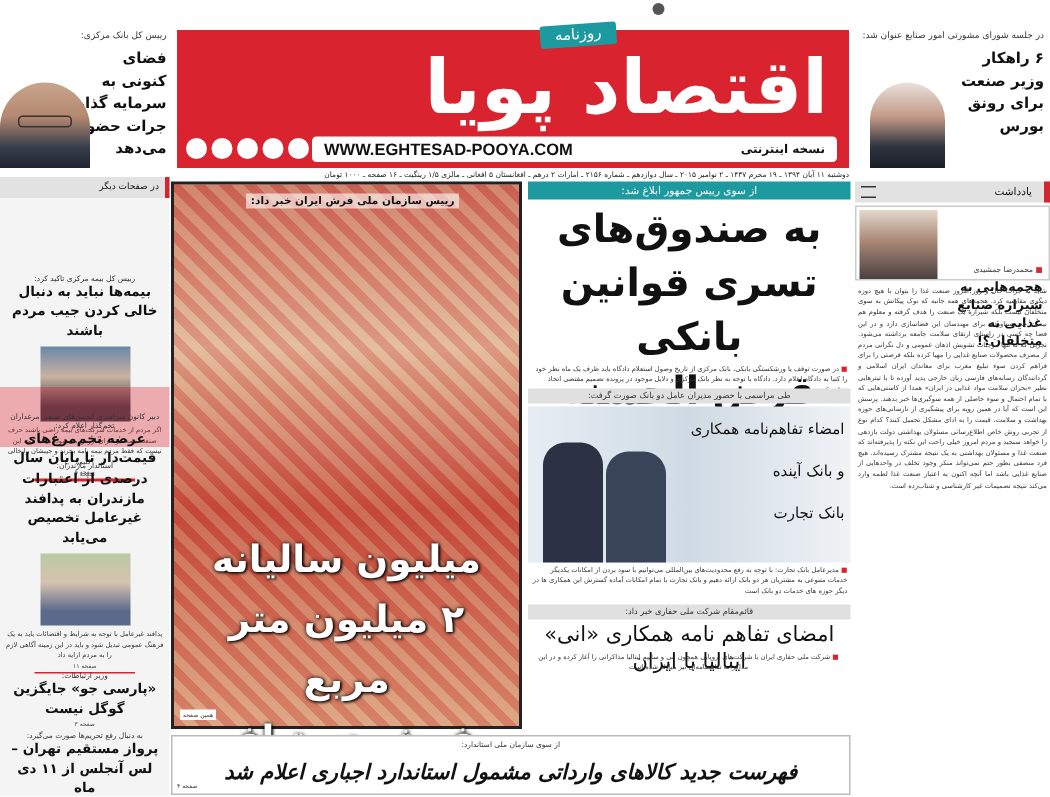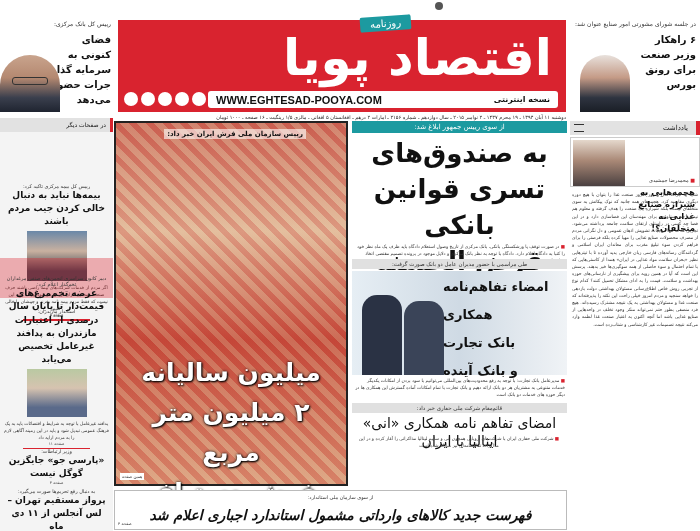--- a/index.html
+++ b/index.html
@@ -56,21 +56,21 @@
   .carpet .big { position: absolute; right: 10px; top: 230px; width: 210px; text-align: center; font-size: 25px; font-weight: bold; color: #fff; line-height: 40px; text-shadow: 0 0 3px #000, 1px 1px 2px #000; }
   .carpet .page-ref { position: absolute; left: 4px; bottom: 4px; font-size: 4px; background: #fff; color: #333; padding: 1px 2px; }
 
   
   .main-col { left: 352px; top: 121px; width: 215px; height: 365px; }
   .teal-bar { position: absolute; right: 0; top: 0; width: 215px; height: 12px; background: #1c9aa0; color: #fff; font-size: 7px; line-height: 12px; text-align: center; }
   .main-head { position: absolute; right: 0; top: 14px; width: 215px; text-align: center; font-size: 26px; font-weight: bold; line-height: 36px; }
   .main-lead { position: absolute; right: 2px; top: 122px; width: 212px; font-size: 4.5px; line-height: 7px; text-align: right; color: #333; }
   .gray-bar { position: absolute; right: 0; width: 215px; height: 10px; background: #e0e0e0; font-size: 5.5px; line-height: 10px; text-align: center; color: #333; }
   .signing-photo { position: absolute; right: 0; top: 150px; width: 215px; height: 104px; background: linear-gradient(90deg,#e6eef4 0%,#cfdae4 50%,#f0f3f6 100%); }
-  .signing-photo .head2 { position: absolute; right: 4px; top: 2px; width: 120px; font-size: 13px; font-weight: bold; line-height: 28px; text-align: left; }
+  .signing-photo .head2 { position: absolute; right: 4px; top: 2px; width: 120px; font-size: 10px; font-weight: normal; line-height: 28px; text-align: right; }
   .signing-photo .man1 { position: absolute; left: 10px; bottom: 0; width: 40px; height: 80px; background: #2a3244; border-radius: 15px 15px 0 0; }
   .signing-photo .man2 { position: absolute; left: 52px; bottom: 0; width: 40px; height: 74px; background: #3a4458; border-radius: 15px 15px 0 0; }
   .sign-caption { position: absolute; right: 2px; top: 256px; width: 212px; font-size: 4.5px; line-height: 7px; color: #333; text-align: right; }
   .italy-head { position: absolute; right: 0; top: 293px; width: 215px; text-align: center; font-size: 14px; font-weight: normal; line-height: 18px; }
   .italy-lead { position: absolute; right: 2px; top: 314px; width: 212px; font-size: 4.5px; line-height: 7px; color: #333; text-align: center; }
 
   
   .right-col { left: 570px; top: 121px; width: 130px; height: 410px; }
   .note-bar { position: absolute; right: 0; top: 0; width: 130px; height: 14px; background: #e2e2e2; border-right: 4px solid #d9232f; font-size: 7px; line-height: 14px; padding-right: 8px; }
   .note-bar .icon { position: absolute; left: 4px; top: 3px; width: 10px; height: 8px; border-top: 1px solid #333; border-bottom: 1px solid #333; }
@@ -184,22 +184,22 @@
     <div>تسری قوانین بانکی</div>
     <div>قرض الحسنه</div>
   </div>
   <div class="main-lead">
     <span class="bullet">■ </span><span>در صورت توقف یا ورشکستگی بانکی، بانک مرکزی از تاریخ وصول استعلام دادگاه باید ظرف یک ماه نظر خود را کتبا به دادگاه اعلام دارد. دادگاه با توجه به نظر بانک مرکزی و دلایل موجود در پرونده تصمیم مقتضی اتخاذ خواهد کرد</span>
   </div>
   <div class="gray-bar" style="top:138px;">طی مراسمی با حضور مدیران عامل دو بانک صورت گرفت:</div>
   <div class="signing-photo">
     <div class="head2">
       <div>امضاء تفاهم‌نامه همکاری</div>
+      <div>و بانک آینده</div>
       <div>بانک تجارت</div>
-      <div>و بانک آینده</div>
     </div>
     <div class="man1"></div>
     <div class="man2"></div>
   </div>
   <div class="sign-caption">
     <span class="bullet">■ </span><span>مدیرعامل بانک تجارت: با توجه به رفع محدودیت‌های بین‌المللی می‌توانیم با سود بردن از امکانات یکدیگر خدمات متنوعی به مشتریان هر دو بانک ارائه دهیم و بانک تجارت با تمام امکانات آماده گسترش این همکاری ها در دیگر حوزه های خدمات دو بانک است</span>
   </div>
   <div class="gray-bar" style="top:282px;">قائم‌مقام شرکت ملی حفاری خبر داد:</div>
   <div class="italy-head">امضای تفاهم نامه همکاری «انی» ایتالیا با ایران</div>
   <div class="italy-lead">

